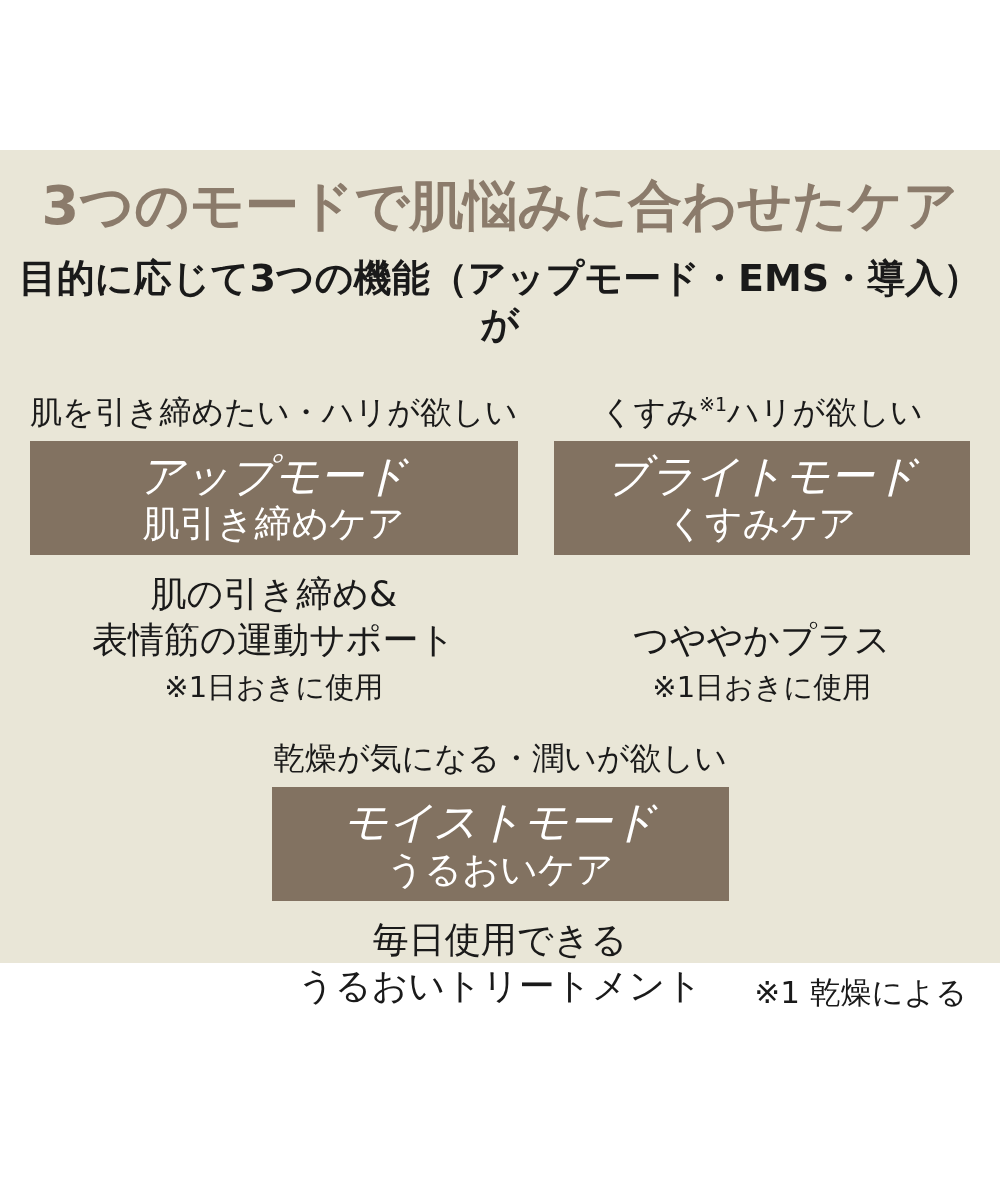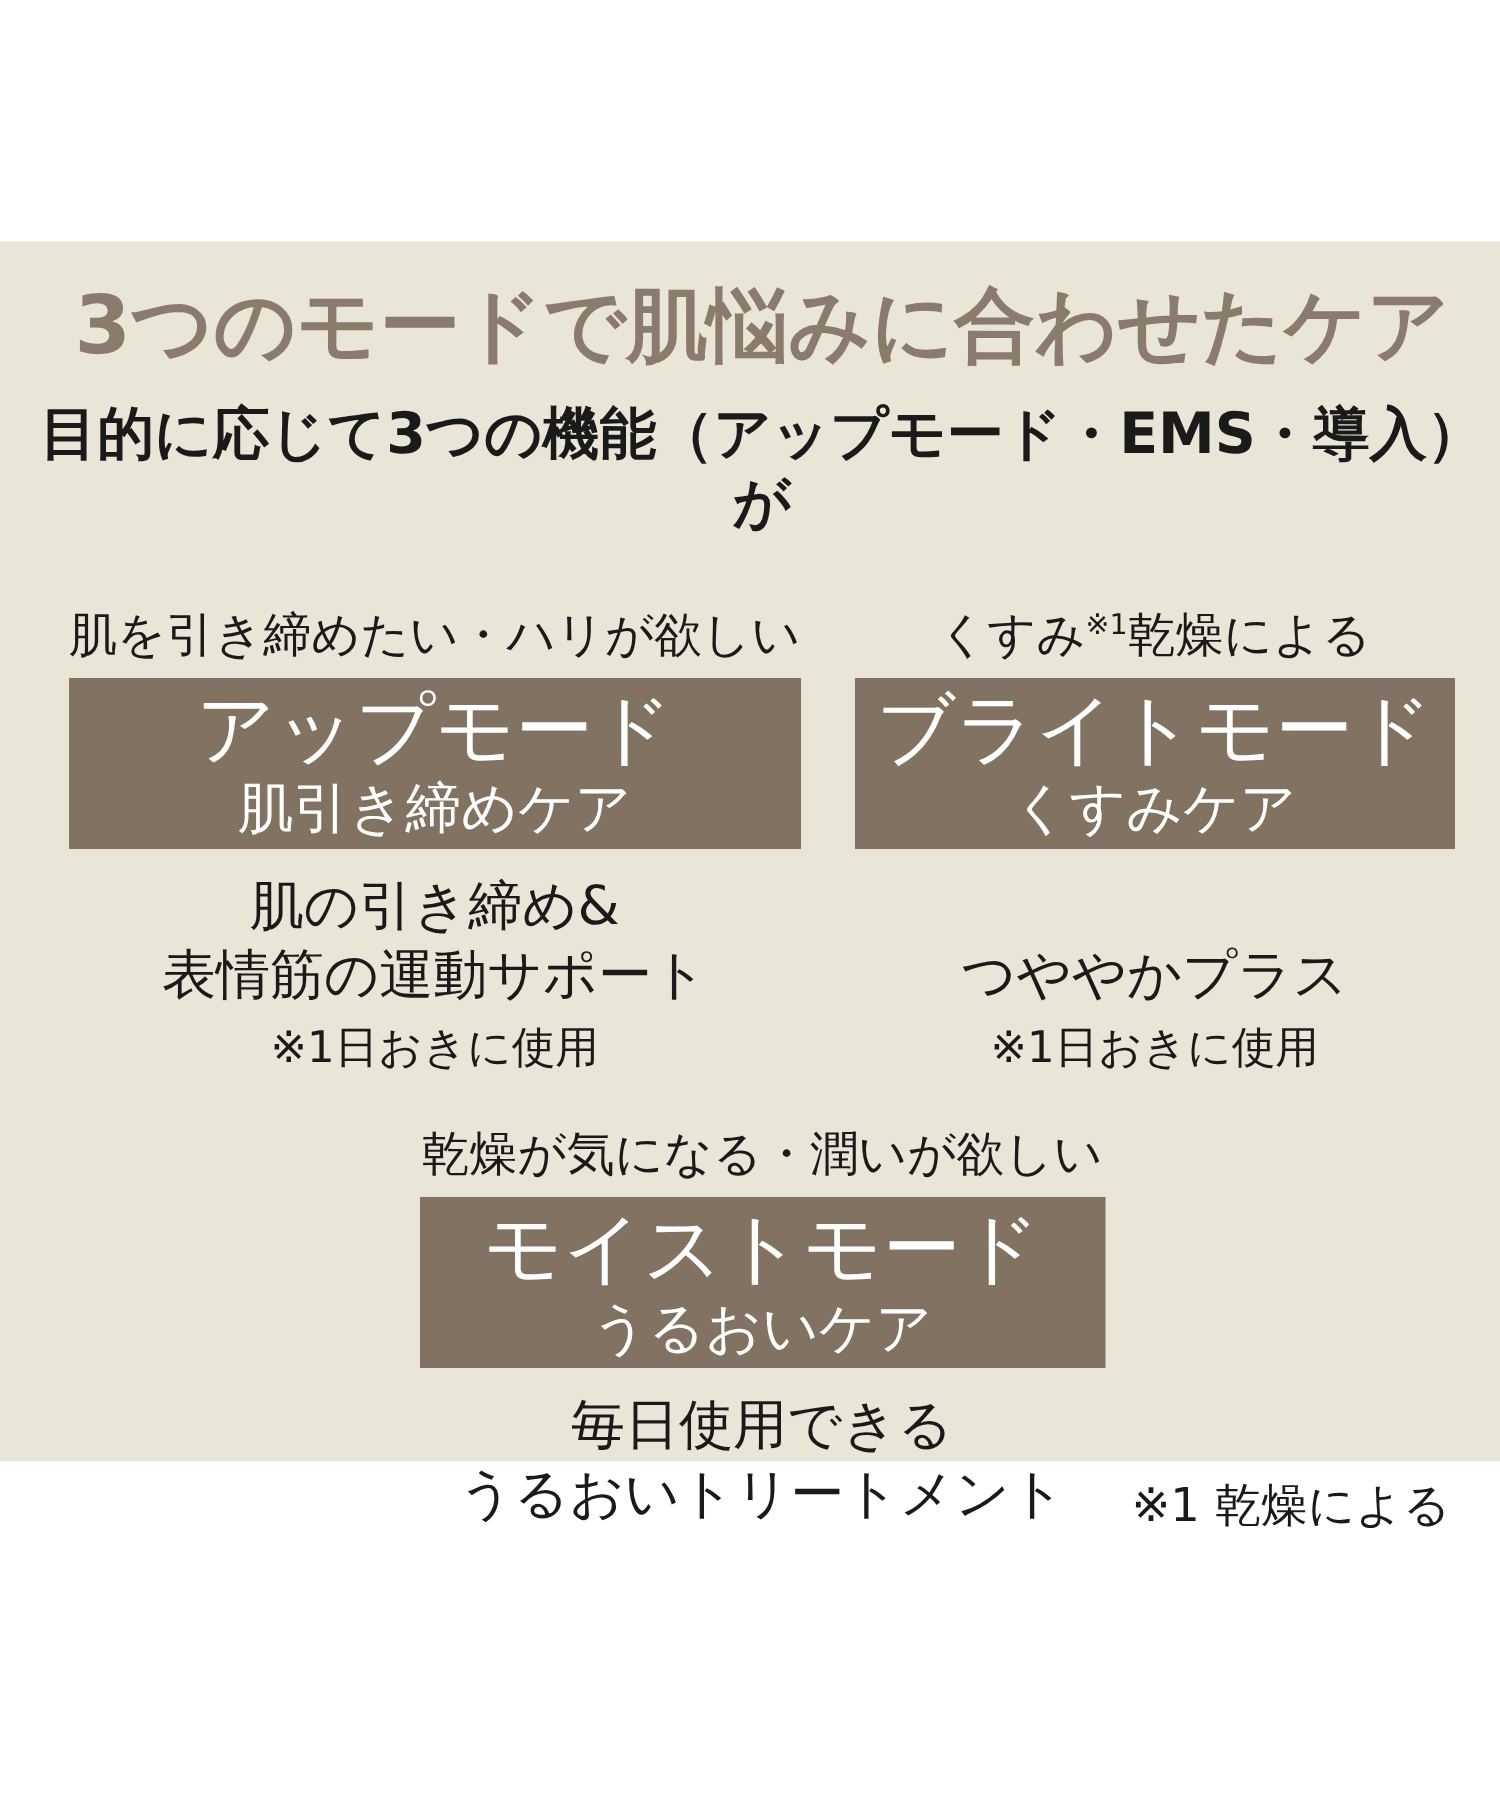--- a/index.html
+++ b/index.html
@@ -12,25 +12,24 @@
   .page {
     position: relative;
     width: 1000px;
     height: 1200px;
     background: var(--page-background, #ffffff);
     overflow: hidden;
   }
   .panel {
     position: absolute;
     left: 0;
-    top: 161px;
+    top: 150px;
     width: 1000px;
     height: 813px;
     background: var(--panel-background, #e9e6d7);
-    padding-left: 16px;
   }
   .title {
     text-align: center;
     margin-top: 24px;
     font-size: 54px;
     font-weight: 600;
     line-height: 1.2;
     color: var(--title-text, #8b7b6b);
     white-space: nowrap;
   }
@@ -63,21 +62,21 @@
   }
   .need sup { font-size: 19px; }
   .mode-box {
     height: 114px;
     background: var(--mode-box-background, #827261);
     color: var(--mode-box-text, #ffffff);
     display: flex;
     flex-direction: column;
     justify-content: center;
   }
-  .mode-name { font-size: 52px; line-height: 1.2; }
+  .mode-name { font-size: 44px; line-height: 1.2; font-style: italic; }
   .care-name { font-size: 37px; line-height: 1.15; }
   .benefit {
     margin-top: 16px;
     font-size: 36px;
     line-height: 1.28;
   }
   .usage-note { margin-top: 5px; font-size: 29px; }
   .usage-note:empty { display: none; }
   .footnote {
     position: absolute;
@@ -110,21 +109,21 @@
         </div>
         <div class="benefit">
           <span>肌の引き締め&amp;</span><br>
           <span>表情筋の運動サポート</span>
         </div>
         <div class="usage-note">※1日おきに使用</div>
       </div>
 
       <div class="mode-col">
         <div class="need">
-          <span>くすみ</span><sup>※1</sup><span>乾燥による</span>
+          <span>くすみ</span><sup>※1</sup><span>ハリが欲しい</span>
         </div>
         <div class="mode-box">
           <div class="mode-name">ブライトモード</div>
           <div class="care-name">くすみケア</div>
         </div>
         <div class="benefit">
           <br>
           <span>つややかプラス</span>
         </div>
         <div class="usage-note">※1日おきに使用</div>

